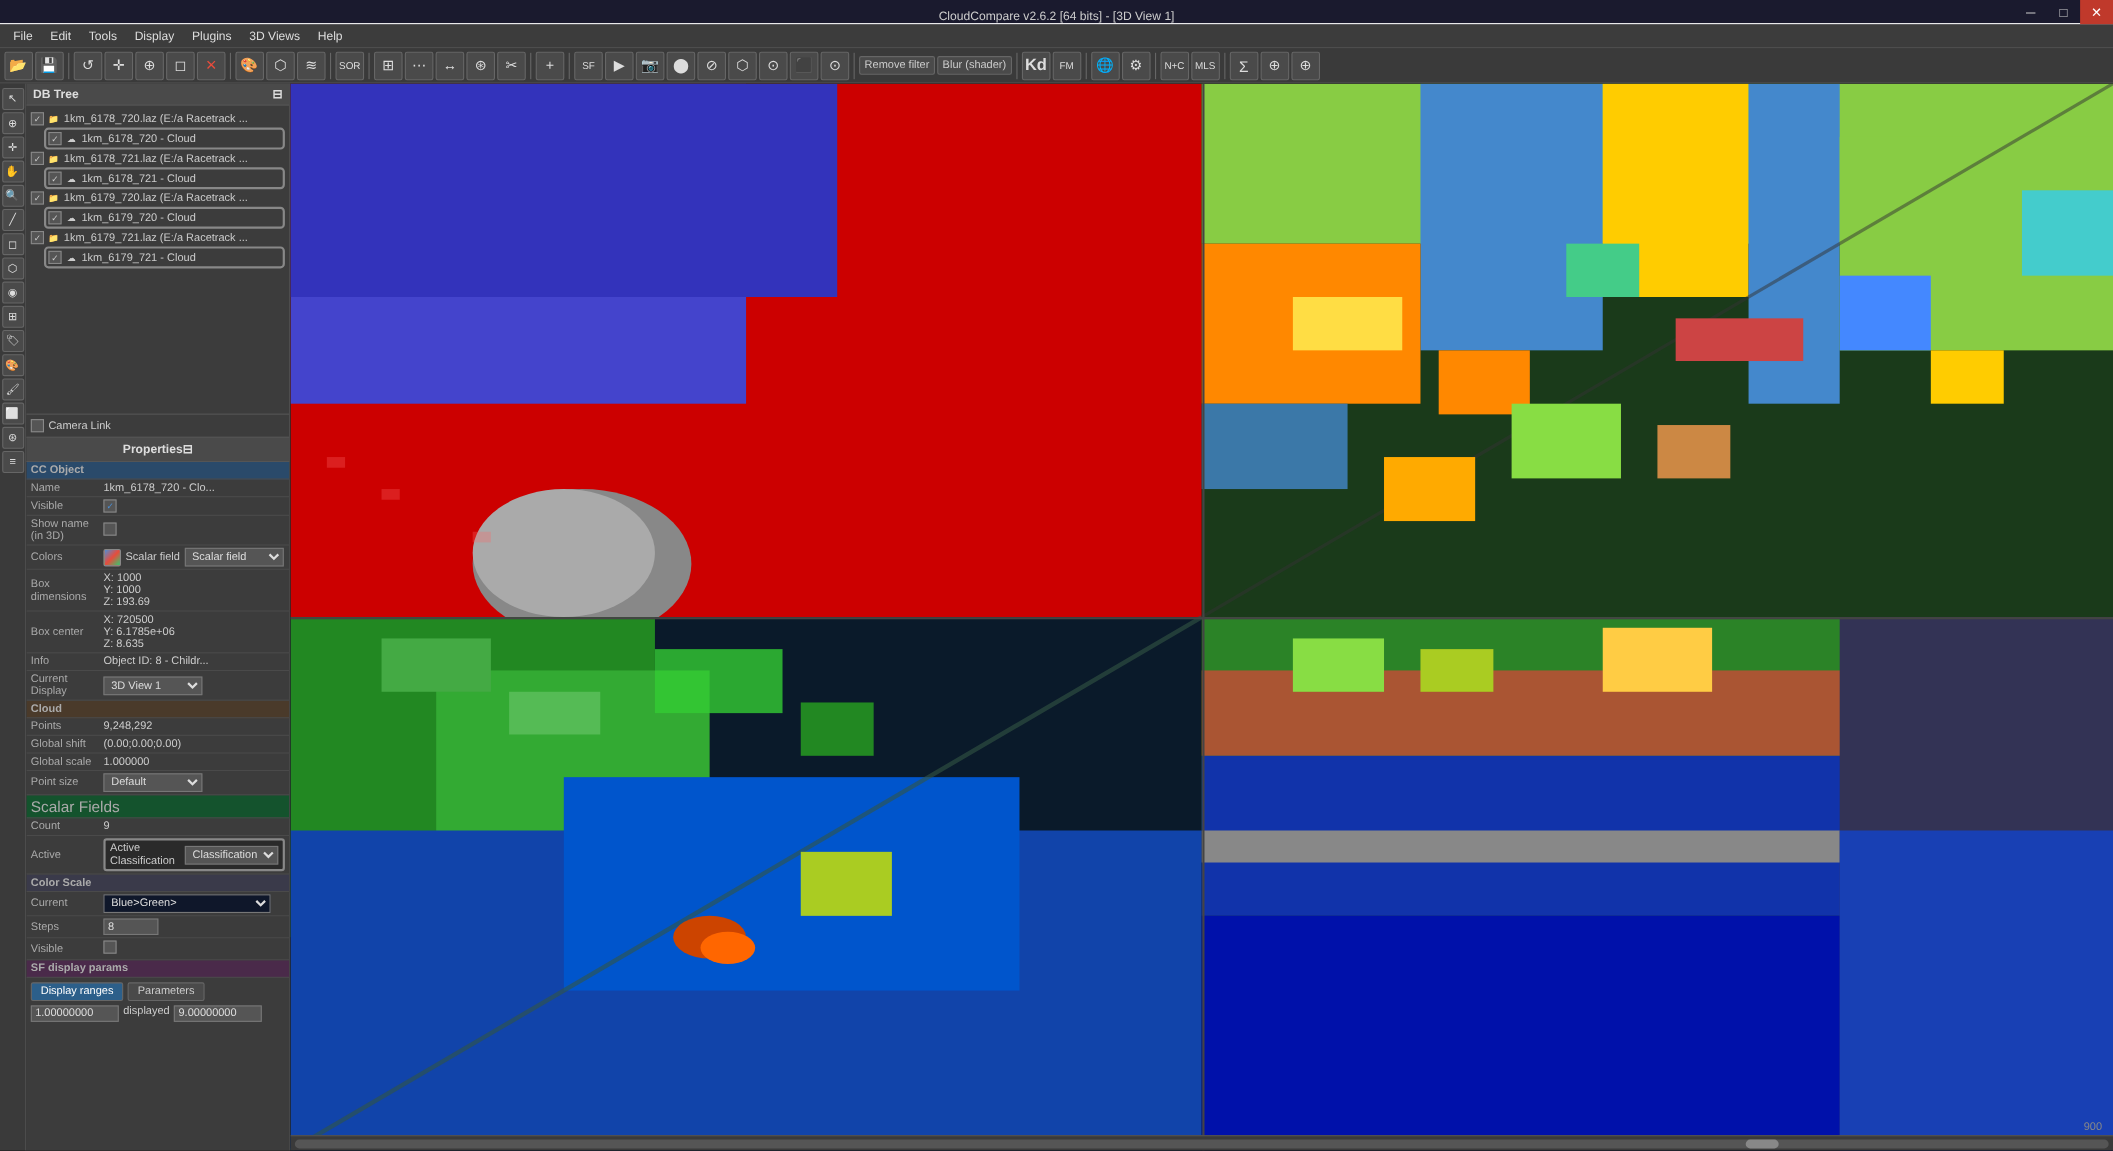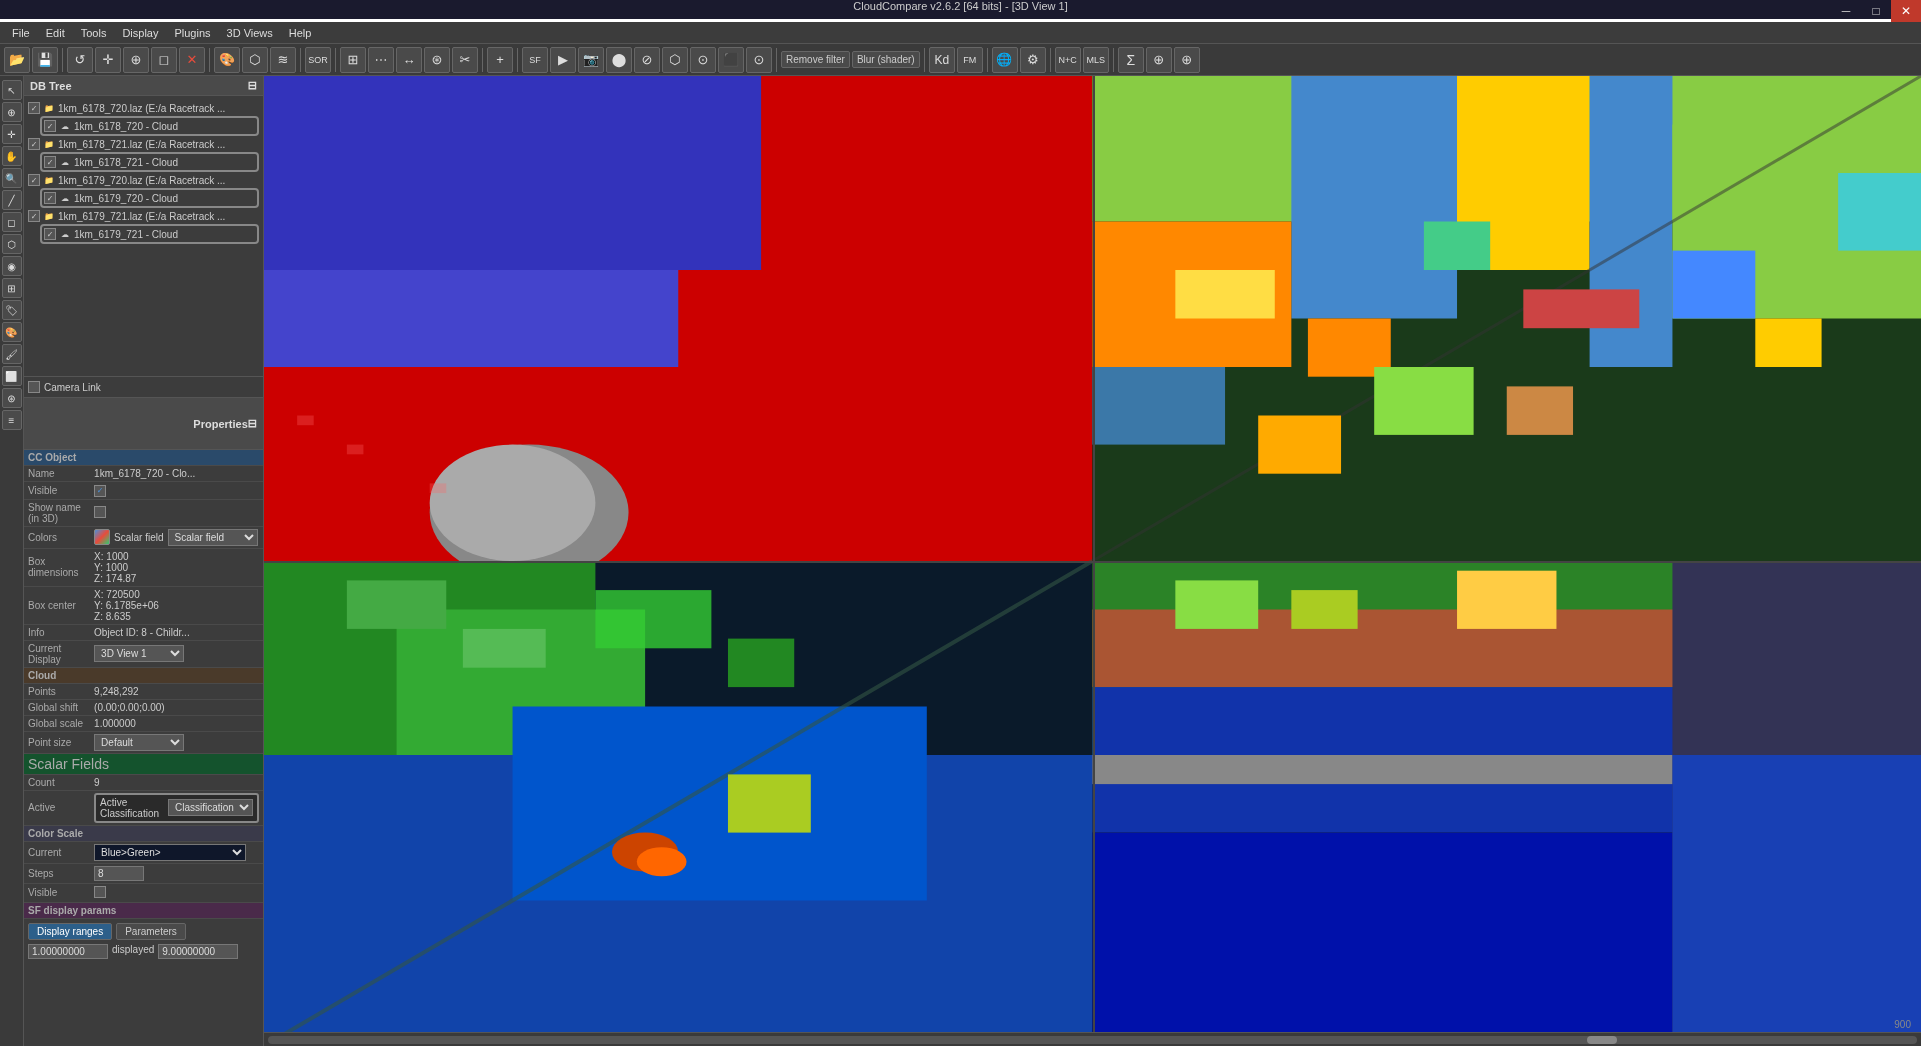--- a/index.html
+++ b/index.html
@@ -3,26 +3,26 @@
   <meta charset="utf-8">
   <style>
     * { box-sizing: border-box; margin: 0; padding: 0; }
     body { background: #2b2b2b; font-family: 'Segoe UI', Arial, sans-serif; font-size: 11px; color: #ddd; width: 1921px; height: 1046px; overflow: hidden; }
 
     
     #titlebar {
       background: #1a1a2e;
       height: 22px;
       display: flex;
-      align-items: flex-start;
+      align-items: flex-end;
       justify-content: center;
       color: #ccc;
       font-size: 11px;
       position: relative;
-      border-bottom: 3px solid #ffffff;
+      border-bottom: 1px solid #ffffff;
     }
     #titlebar-controls {
       position: absolute;
       right: 0;
       top: 0;
       height: 22px;
       display: flex;
       align-items: center;
     }
     .title-btn {
@@ -188,27 +188,27 @@
       align-items: center;
       gap: 4px;
       border-top: 1px solid #555;
       font-size: 10px;
       color: #ccc;
     }
 
     
     #properties-header {
       background: #4a4a4a;
-      padding: 19px 6px;
+      padding: 4px 6px;
       font-size: 11px;
       font-weight: bold;
       color: #ddd;
       display: flex;
       align-items: center;
-      justify-content: flex-end;
+      justify-content: center;
       border-bottom: 1px solid #555;
       border-top: 1px solid #555;
     }
     #properties-content {
       flex: 1;
       overflow-y: auto;
       background: #3c3c3c;
     }
     .prop-table {
       width: 100%;
@@ -436,21 +436,21 @@
   <div class="tb-btn">⬤</div>
   <div class="tb-btn">⊘</div>
   <div class="tb-btn">⬡</div>
   <div class="tb-btn">⊙</div>
   <div class="tb-btn">⬛</div>
   <div class="tb-btn">⊙</div>
   <div class="tb-separator"></div>
   <div class="tb-label">Remove filter</div>
   <div class="tb-label">Blur (shader)</div>
   <div class="tb-separator"></div>
-  <div class="tb-btn" style="font-size:12px;">Kd</div>
+  <div class="tb-btn" style="font-size:15px;font-weight:bold;">Kd</div>
   <div class="tb-btn" style="font-size:9px;">FM</div>
   <div class="tb-separator"></div>
   <div class="tb-btn">🌐</div>
   <div class="tb-btn">⚙</div>
   <div class="tb-separator"></div>
   <div class="tb-btn" style="font-size:9px;">N+C</div>
   <div class="tb-btn" style="font-size:9px;">MLS</div>
   <div class="tb-separator"></div>
   <div class="tb-btn" style="font-size:14px;">Σ</div>
   <div class="tb-btn">⊕</div>
@@ -576,21 +576,21 @@
                   <option>Solid</option>
                 </select>
               </div>
             </td>
           </tr>
           <tr>
             <td>Box dimensions</td>
             <td>
               <div>X: 1000</div>
               <div>Y: 1000</div>
-              <div>Z: 174.87</div>
+              <div>Z: 193.69</div>
             </td>
           </tr>
           <tr>
             <td>Box center</td>
             <td>
               <div>X: 720500</div>
               <div>Y: 6.1785e+06</div>
               <div>Z: 8.635</div>
             </td>
           </tr>

